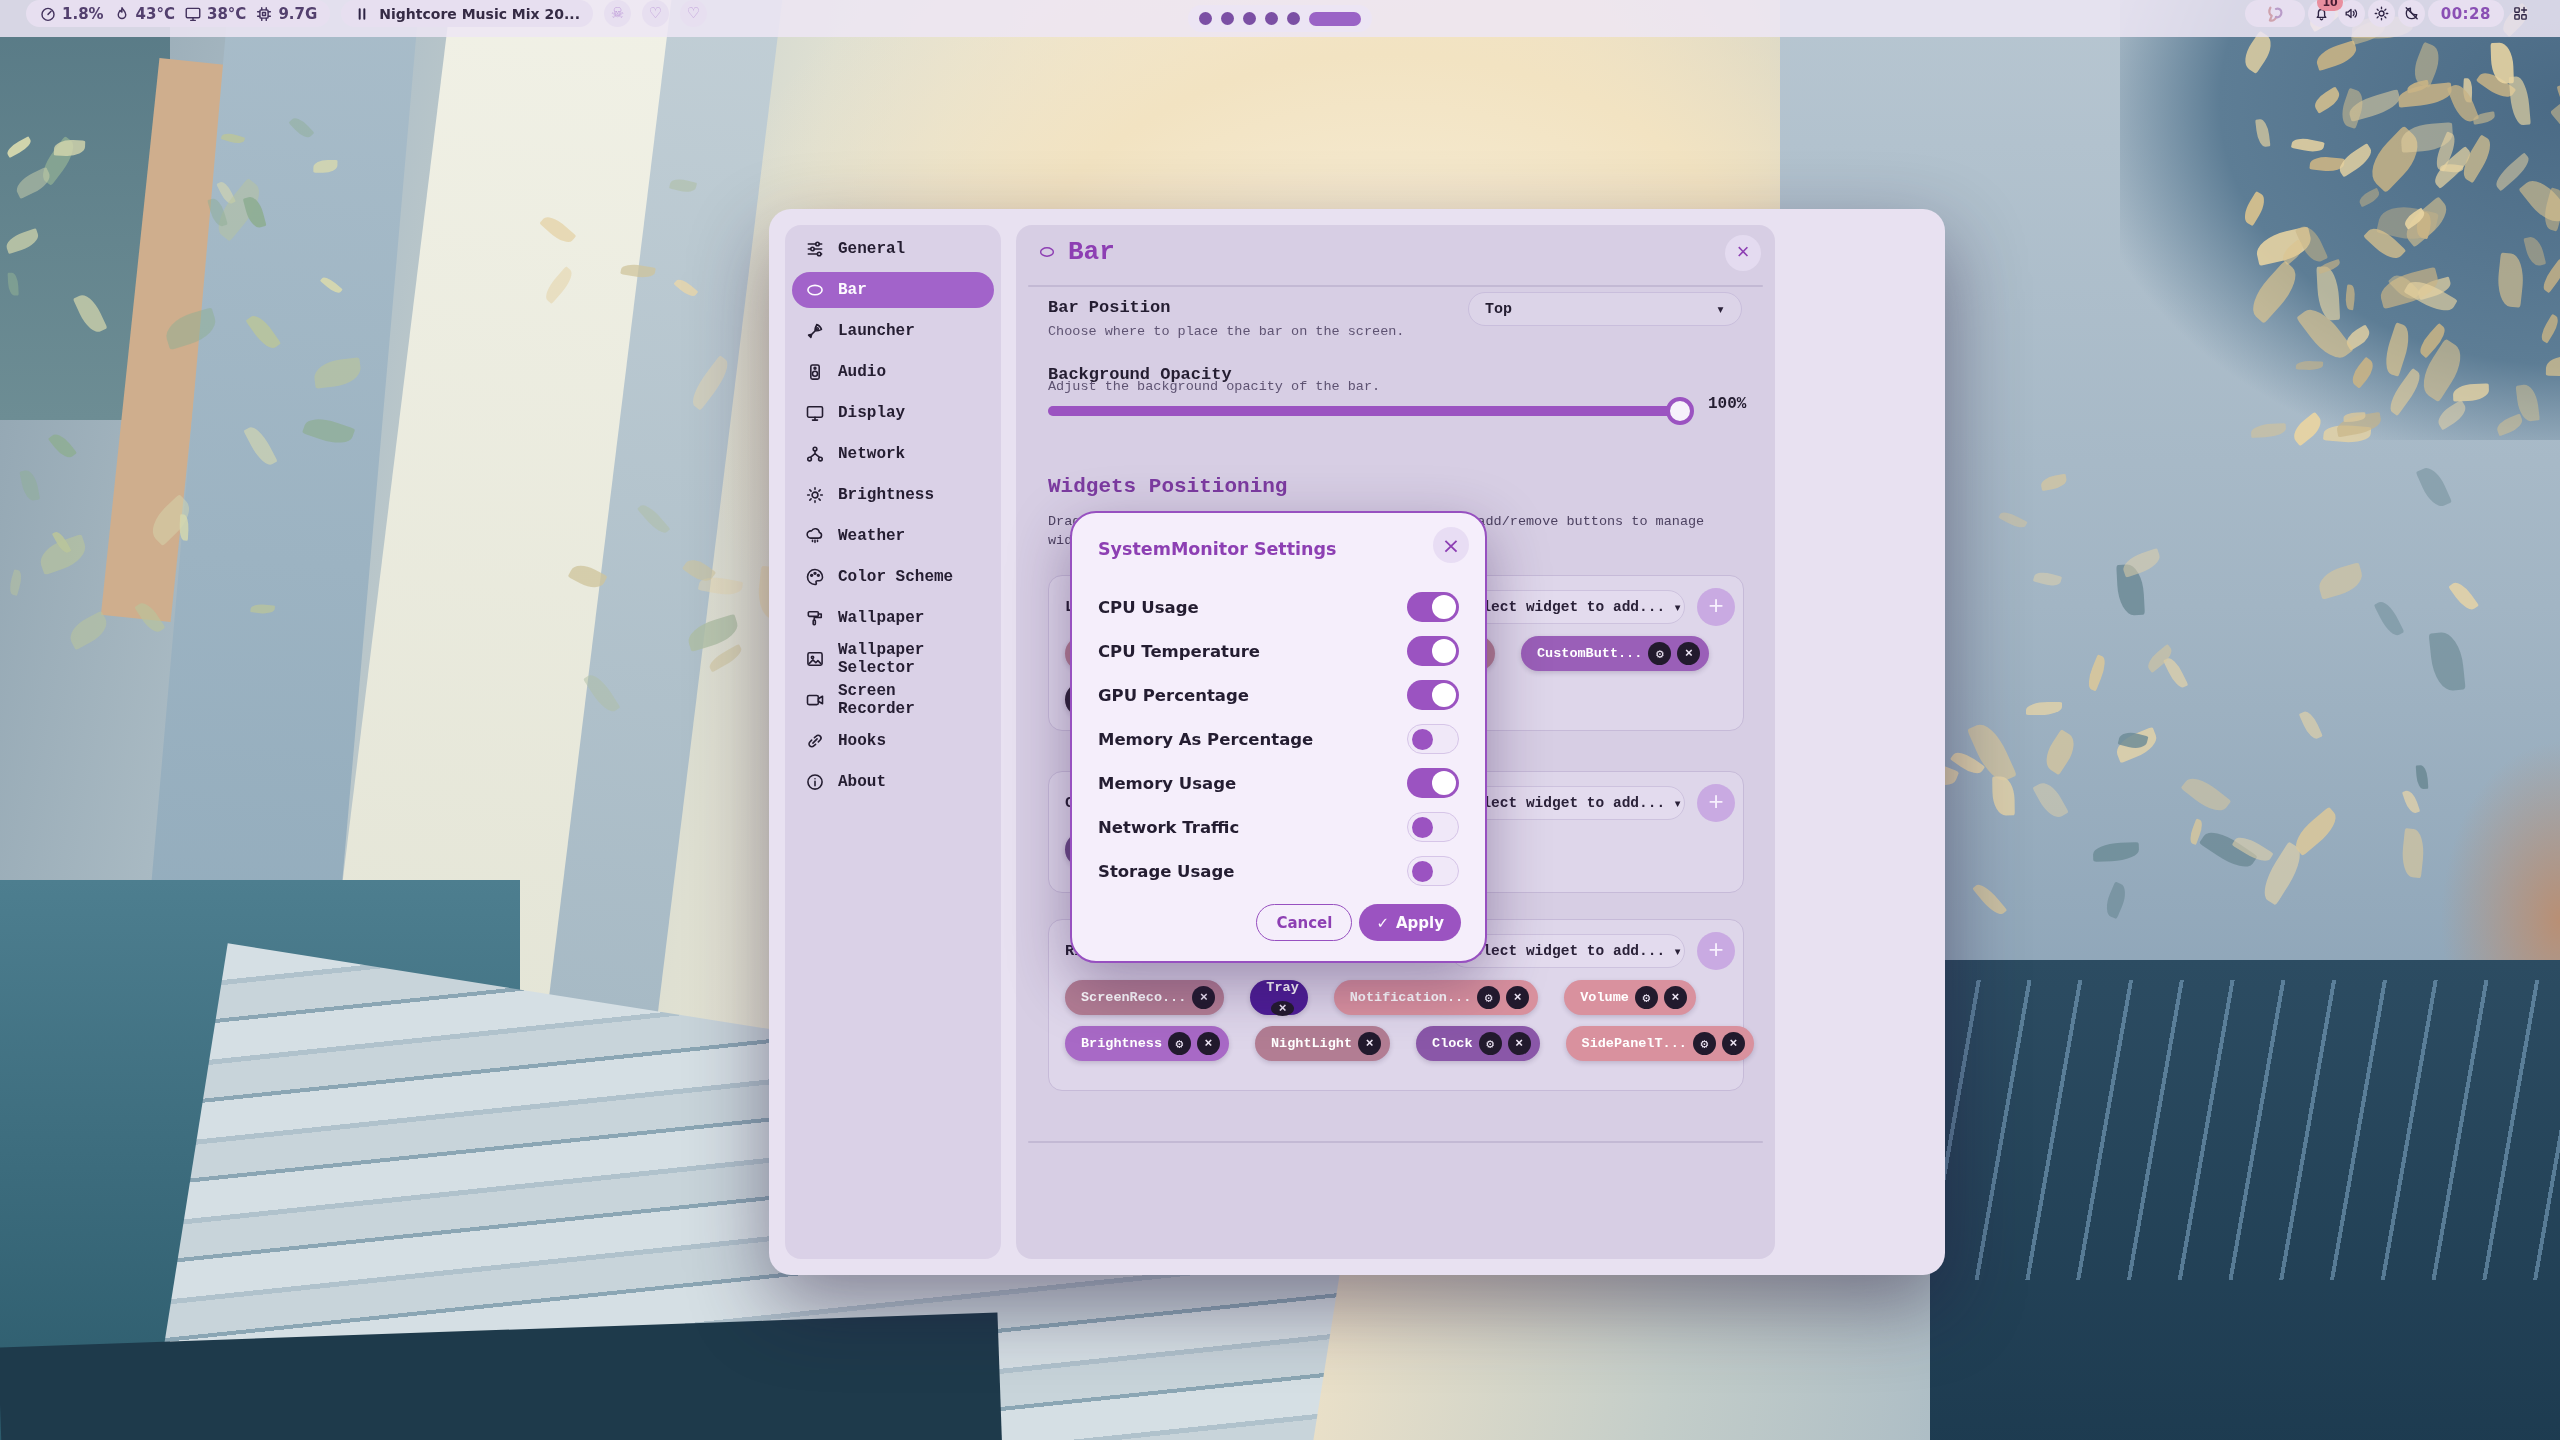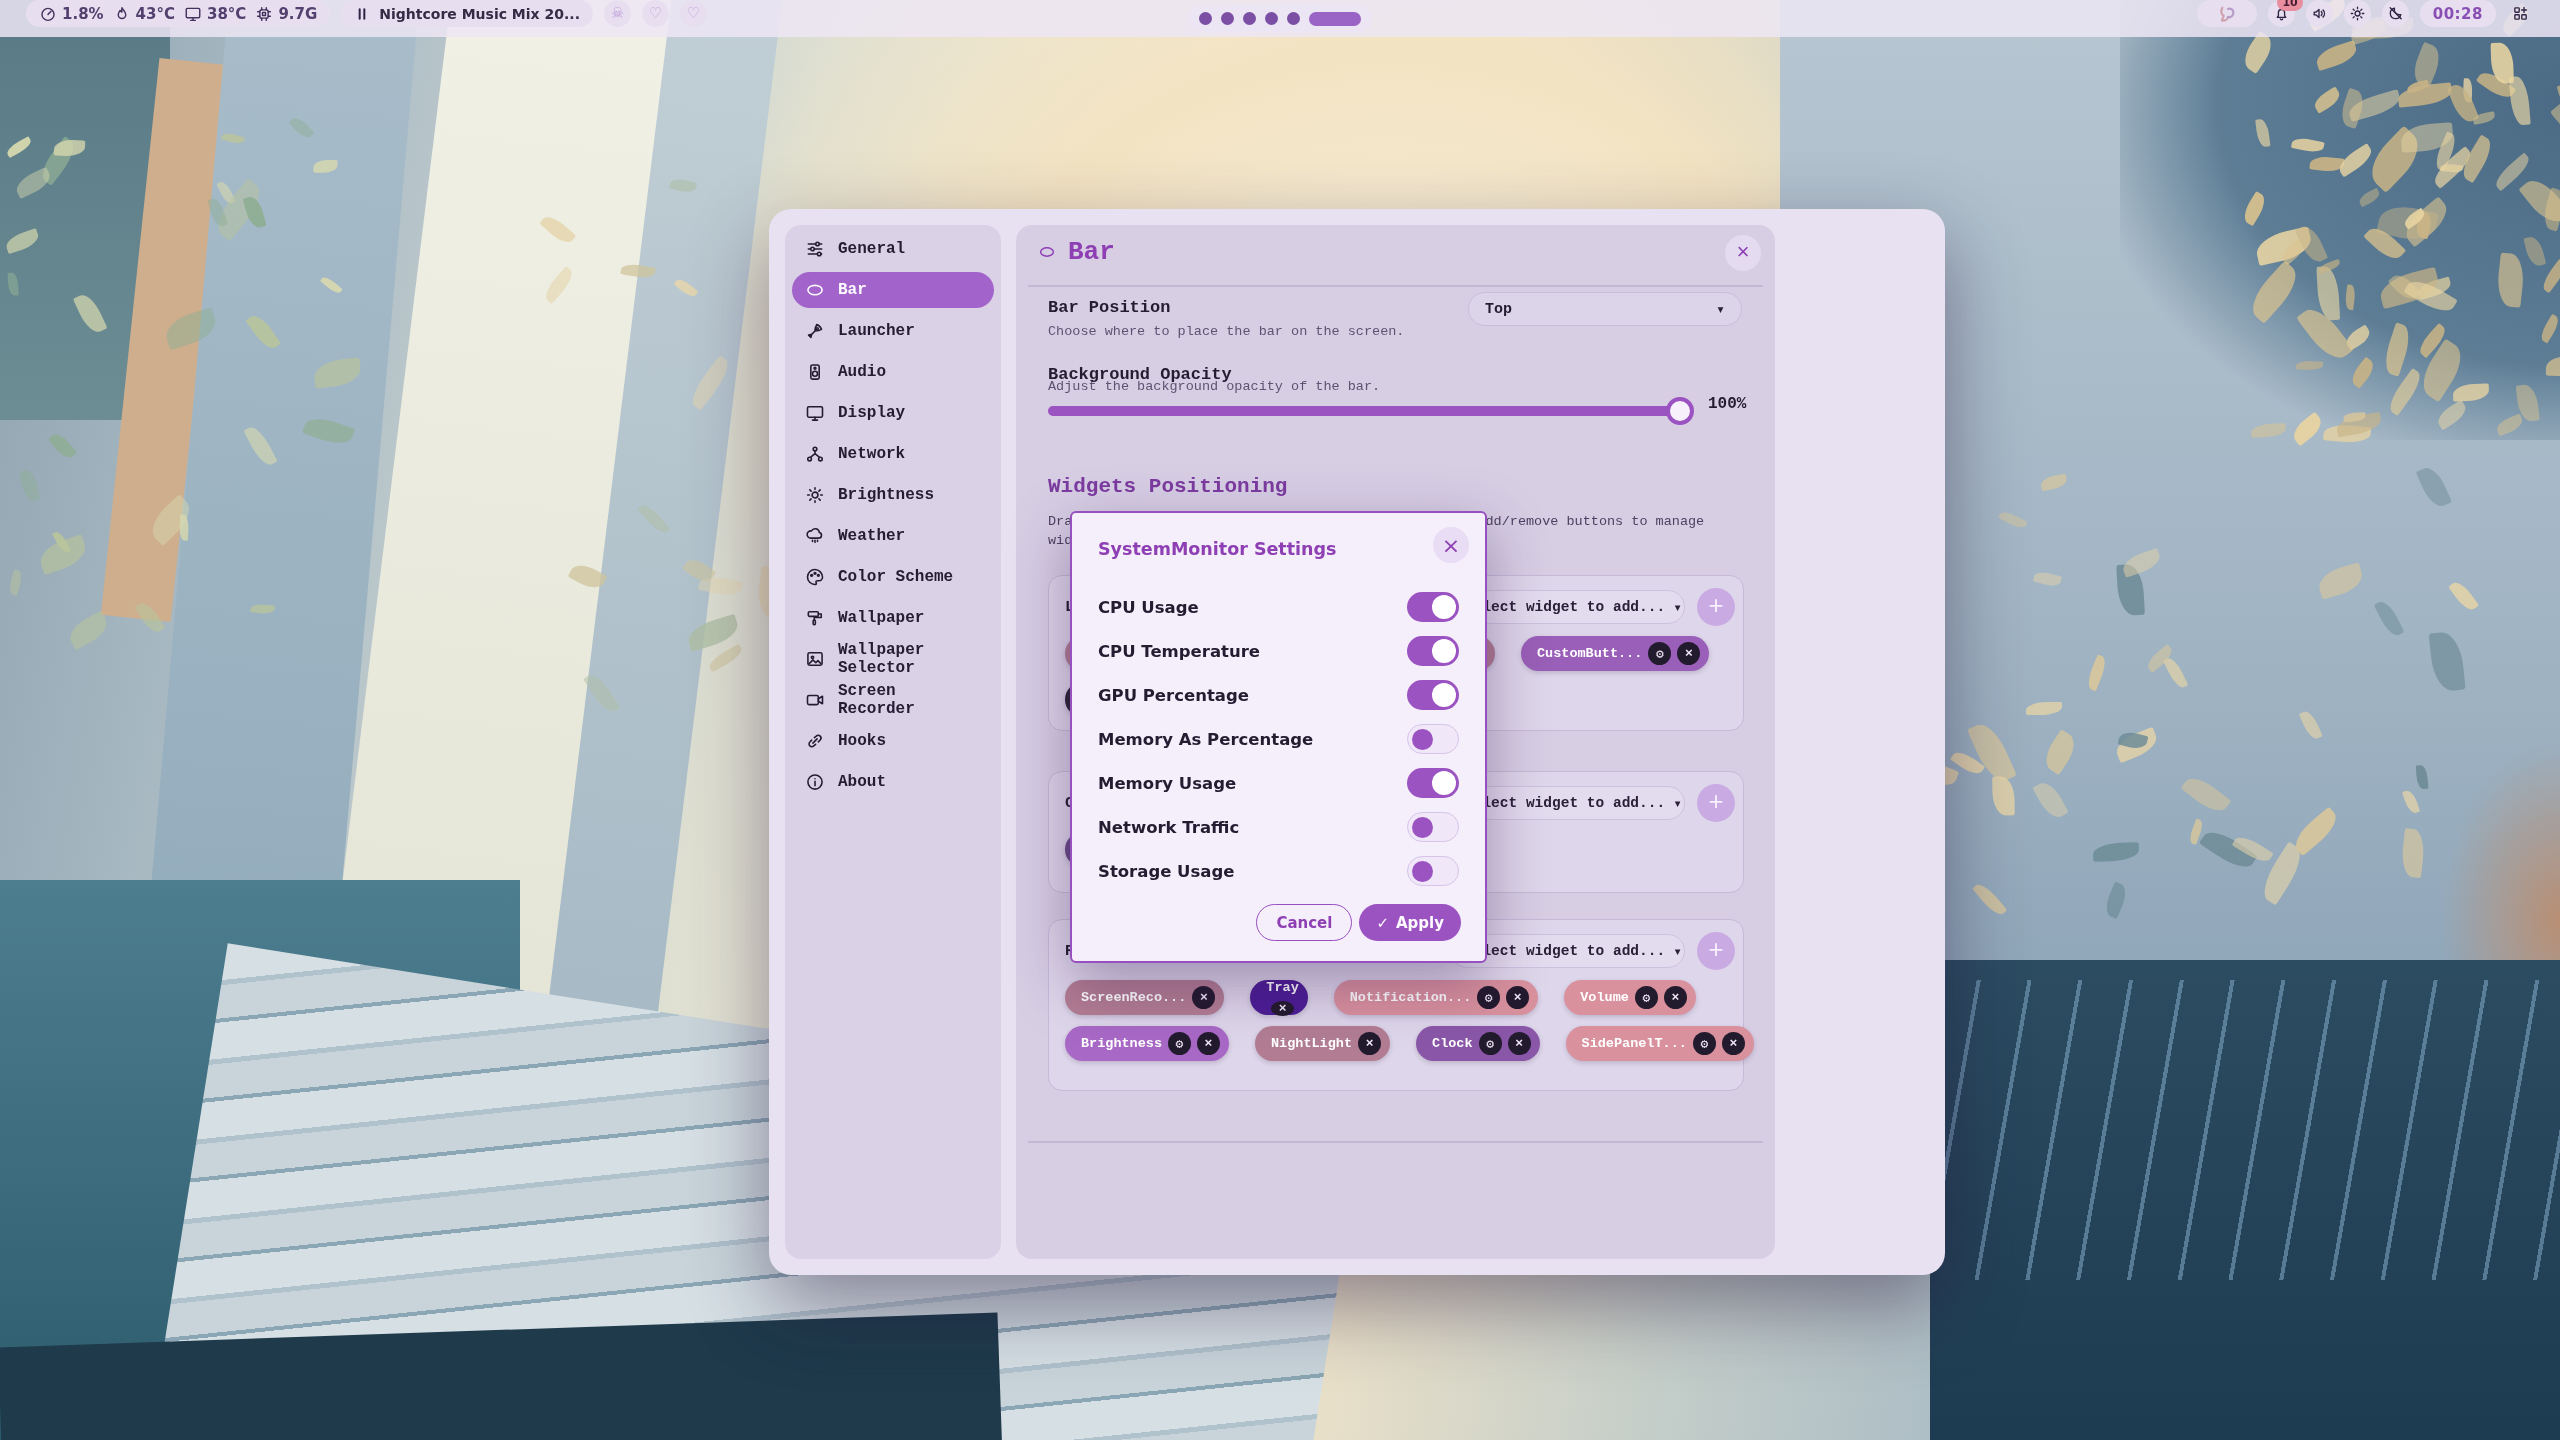--- a/index.html
+++ b/index.html
@@ -37,21 +37,21 @@
   .seg .ic { width:18px; height:18px; color:#44335e; }
   .ic svg { width:100%; height:100%; fill:none; stroke:currentColor; stroke-width:1.9; stroke-linecap:round; stroke-linejoin:round; }
   #media-pill { color:#352b45; font-size:14px; font-weight:bold; }
   #media-pill .ic { width:16px; height:16px; color:#2e2444; }
   .cbtn { width:27px; height:27px; border-radius:50%; background:#e7dff0; display:flex; align-items:center; justify-content:center;
     color:#c2a1db; font-size:15px; line-height:1; }
   #workspaces { position:absolute; left:50%; top:5px; transform:translateX(-50%); height:27px; background:#ece5f4; border-radius:14px;
     display:flex; align-items:center; gap:9px; padding:0 11px; }
   .ws-dot { width:13px; height:13px; border-radius:50%; background:#7b4fa4; }
   .ws-active { width:52px; height:14px; border-radius:7px; background:#9a63c6; }
-  #tb-right { margin-left:auto; display:flex; align-items:center; gap:11px; }
+  #tb-right { margin-left:auto; display:flex; align-items:center; gap:3px; }
   #tb-right .cbtn { color:#2e2444; }
   #tb-right .cbtn .ic { width:17px; height:17px; }
   #tray-app { width:60px; }
   #bell-wrap { position:relative; }
   #badge { position:absolute; top:-6px; right:-8px; min-width:24px; height:17px; border-radius:9px; background:#e88e9e; color:#471c33;
     font-size:11px; font-weight:bold; display:flex; align-items:center; justify-content:center; padding:0 5px; }
   #clock-pill { color:#8a4fb4; font-size:15px; font-weight:bold; letter-spacing:.5px; }
 
   
   #win { position:absolute; left:769px; top:209px; width:1176px; height:1066px; border-radius:22px; background:#e8e1f1;
@@ -98,21 +98,21 @@
     display:flex; align-items:center; justify-content:center; font-size:26px; flex:0 0 auto; }
   .lines { margin-top:10px; display:flex; flex-direction:column; gap:11px; }
   .cline { display:flex; align-items:center; gap:26px; }
   .chip { height:35px; border-radius:18px; display:flex; align-items:center; gap:6px; padding:0 9px 0 16px;
     color:#fff; font-size:13.5px; font-weight:bold; box-shadow:0 2px 5px rgba(40,20,60,.18); flex:0 0 auto; }
   .chip .cc { width:23px; height:23px; border-radius:50%; background:#221a2d; color:#efe7f6; display:flex; align-items:center; justify-content:center; font-size:13px; }
   .chip.bare { padding:0; }
 
   
   #modal { position:absolute; left:1070px; top:511px; width:417px; height:452px; background:#f5eefb; border:2.5px solid #9750c0;
-    border-radius:6px; box-shadow:0 20px 60px rgba(50,20,80,.38); z-index:60; }
+    border-radius:26px; box-shadow:0 20px 60px rgba(50,20,80,.38); z-index:60; }
   #modal-title { position:absolute; left:26px; top:26px; color:#8d3fb3; font-size:17.5px; font-weight:bold; }
   #modal-close { right:16px; top:14px; background:#e8ddf4; }
   #toggles { position:absolute; left:26px; right:26px; top:72px; }
   .trow { height:44px; display:flex; align-items:center; justify-content:space-between; }
   .trow .tlabel { color:#241d31; font-size:16.5px; font-weight:bold; }
   .switch { width:52px; height:30px; border-radius:15px; position:relative; }
   .switch.on { background:#9b53c1; }
   .switch.on .kn { position:absolute; right:3px; top:3px; width:24px; height:24px; border-radius:50%; background:#fff; }
   .switch.off { background:#f0e8f8; border:1.5px solid #d6c5e8; }
   .switch.off .kn { position:absolute; left:4px; top:3.5px; width:21px; height:21px; border-radius:50%; background:#9b53c1; }

